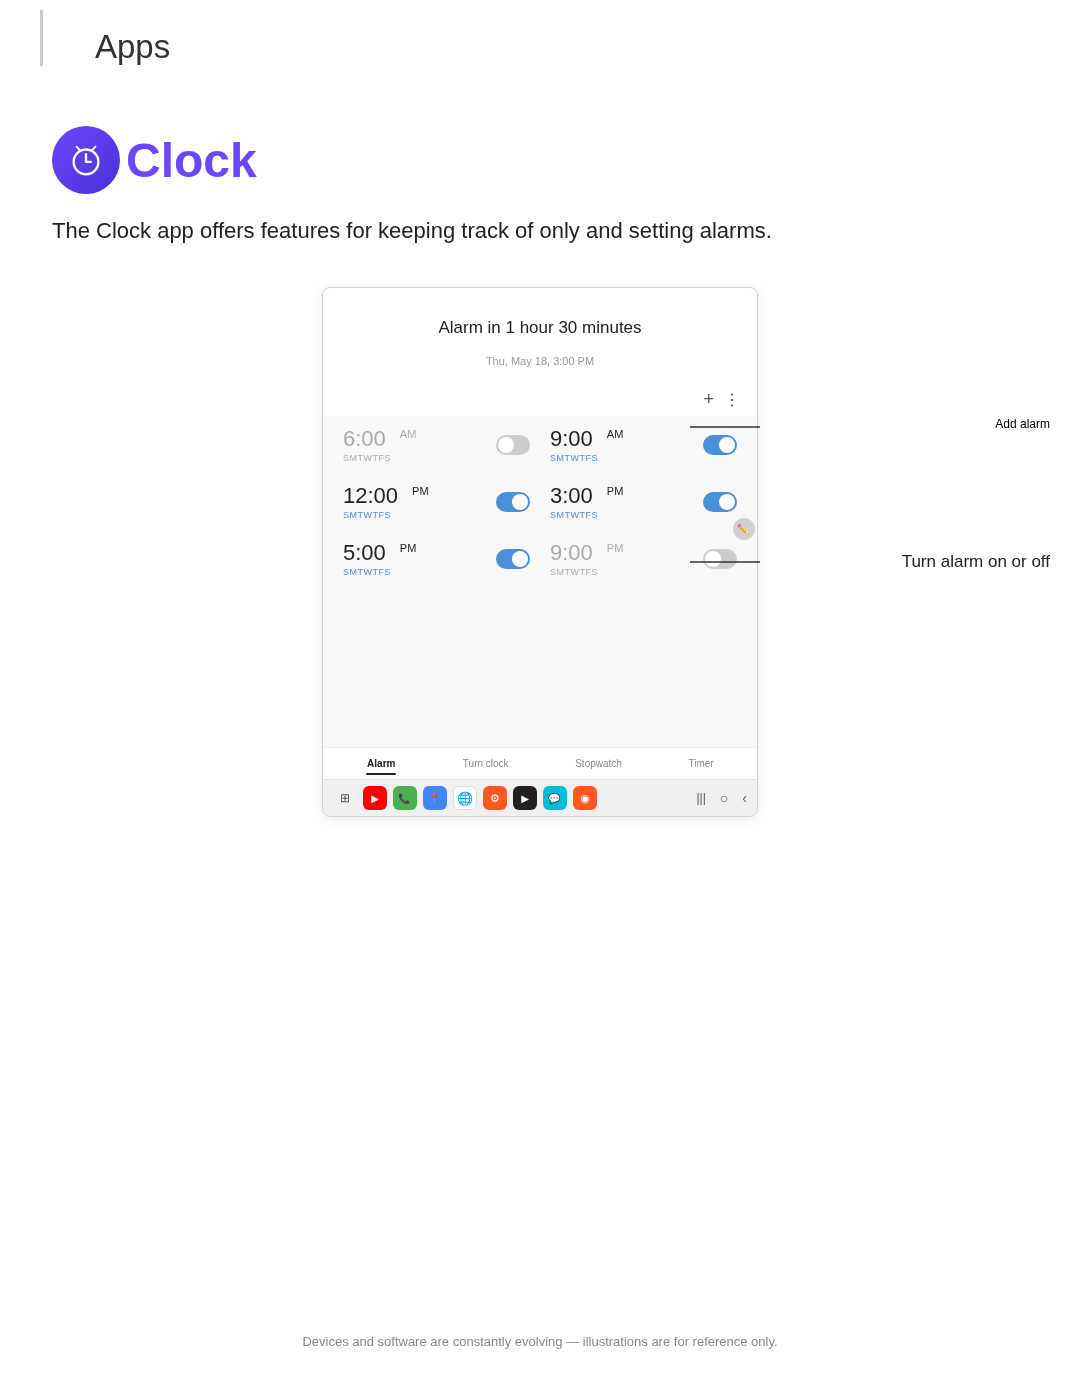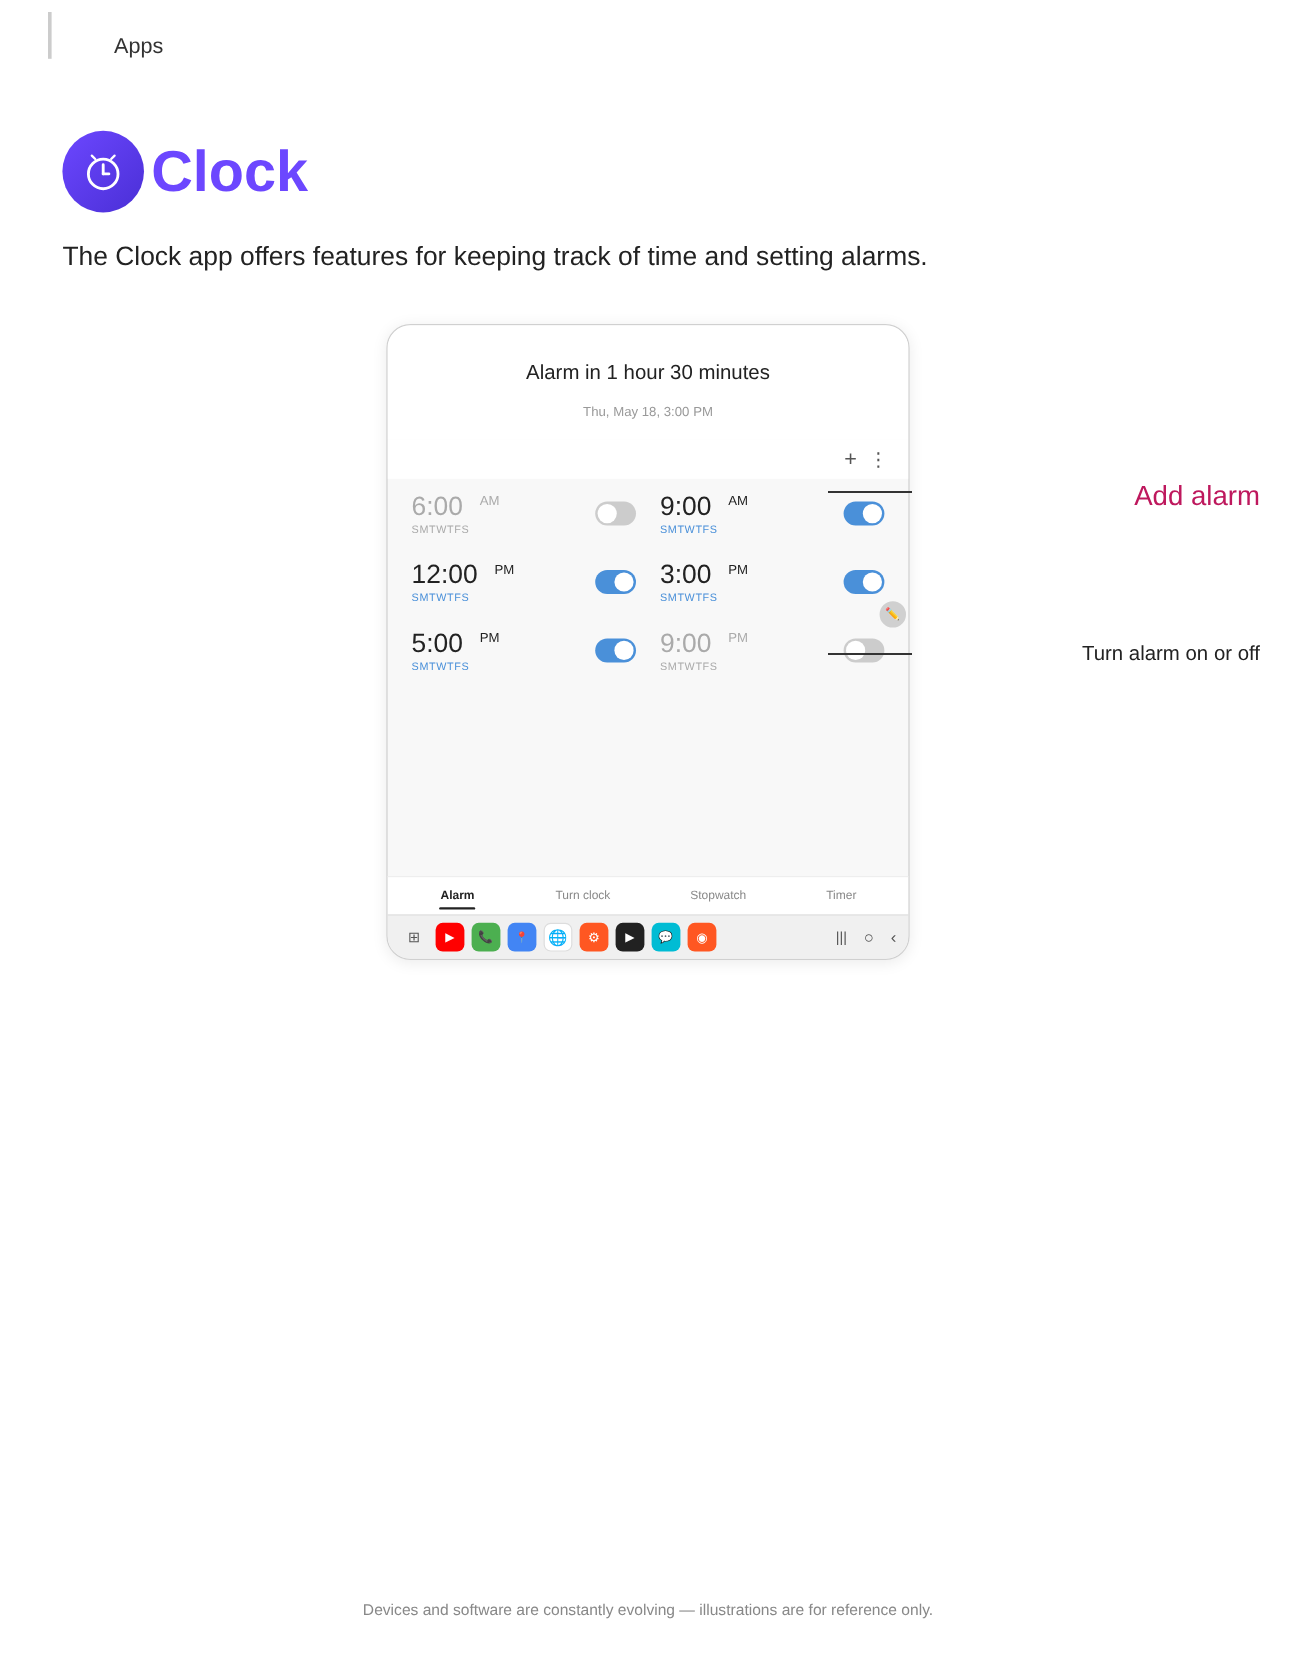--- a/index.html
+++ b/index.html
@@ -12,21 +12,21 @@
     }
 
     
     .header {
       padding: 18px 0 0 52px;
       border-left: 3px solid #cccccc;
       margin-left: 40px;
       margin-top: 10px;
     }
     .header-title {
-      font-size: 18px;
+      font-size: 33px;
       color: #333333;
       font-weight: 400;
     }
 
     
     .clock-section {
       margin: 60px 52px 0 52px;
     }
     .clock-heading {
       display: flex;
@@ -64,21 +64,21 @@
     
     .mockup-wrapper {
       display: flex;
       justify-content: center;
       margin-top: 40px;
       position: relative;
     }
     .device-mockup {
       width: 436px;
       background: #f8f8f8;
-      border-radius: 20px;
+      border-radius: 8px;
       border: 1.5px solid #d0d0d0;
       overflow: hidden;
       box-shadow: 0 2px 12px rgba(0,0,0,0.08);
     }
 
     
     .alarm-header {
       text-align: center;
       padding: 30px 20px 16px 20px;
       background: #ffffff;
@@ -263,21 +263,21 @@
       <svg viewBox="0 0 40 40" xmlns="http://www.w3.org/2000/svg">
         <circle cx="20" cy="22" r="13" fill="none" stroke="white" stroke-width="2.5"></circle>
         <line x1="20" y1="22" x2="20" y2="14" stroke="white" stroke-width="2.5" stroke-linecap="round"></line>
         <line x1="20" y1="22" x2="25" y2="22" stroke="white" stroke-width="2.5" stroke-linecap="round"></line>
         <line x1="13" y1="9" x2="10" y2="6" stroke="white" stroke-width="2" stroke-linecap="round"></line>
         <line x1="27" y1="9" x2="30" y2="6" stroke="white" stroke-width="2" stroke-linecap="round"></line>
       </svg>
     </div>
     <span class="clock-title">Clock</span>
   </div>
-  <p class="clock-description">The Clock app offers features for keeping track of time and setting alarms.</p>
+  <p class="clock-description">The Clock app offers features for keeping track of only and setting alarms.</p>
 </div>
 
 <div class="mockup-wrapper" style="position:relative; margin-top:40px;">
 
   <div class="device-mockup">
 
     <div class="alarm-header">
       <div class="alarm-title">Alarm in 1 hour 30 minutes</div>
       <div class="alarm-subtitle">Thu, May 18, 3:00 PM</div>
     </div>
@@ -408,20 +408,20 @@
   </div>
 
   <svg class="callout-svg" viewBox="0 0 760 640" xmlns="http://www.w3.org/2000/svg" style="position:absolute; top:0; left:0; width:100%; height:640px; pointer-events:none;">
 
     <line x1="530" y1="140" x2="600" y2="140" stroke="#333" stroke-width="1.5"></line>
     <line x1="600" y1="140" x2="600" y2="140" stroke="#333" stroke-width="1.5"></line>
 
     <line x1="530" y1="275" x2="600" y2="275" stroke="#333" stroke-width="1.5"></line>
   </svg>
 
-  <div style="position:absolute; right:30px; top:130px; font-size:23px; color:#be185d; white-space:nowrap;">Add alarm</div>
+  <div style="position:absolute; right:30px; top:130px; font-size:12px; color:#000000; white-space:nowrap;">Add alarm</div>
   <div style="position:absolute; right:30px; top:265px; font-size:17px; color:#222; white-space:nowrap;margin-left:20px;">Turn alarm on or off</div>
 
 </div>
 
 <div class="footer">
   <div class="footer-note">Devices and software are constantly evolving — illustrations are for reference only.</div>
 </div>
 
 </body></html>

